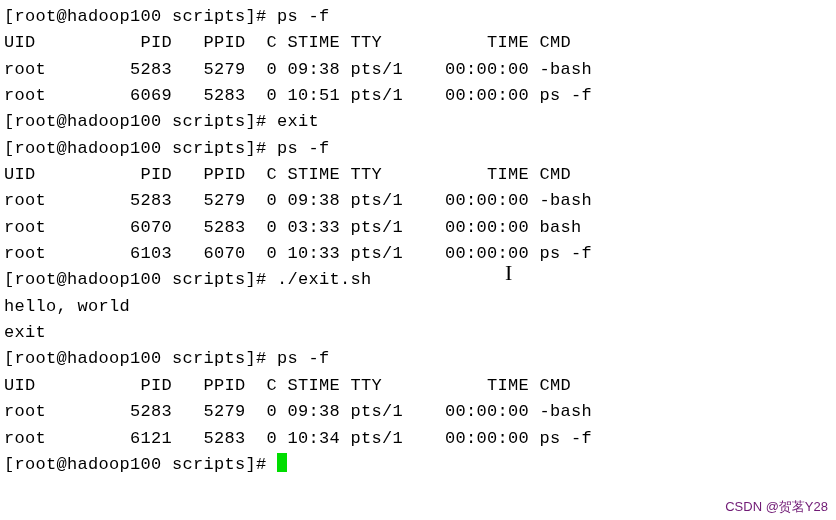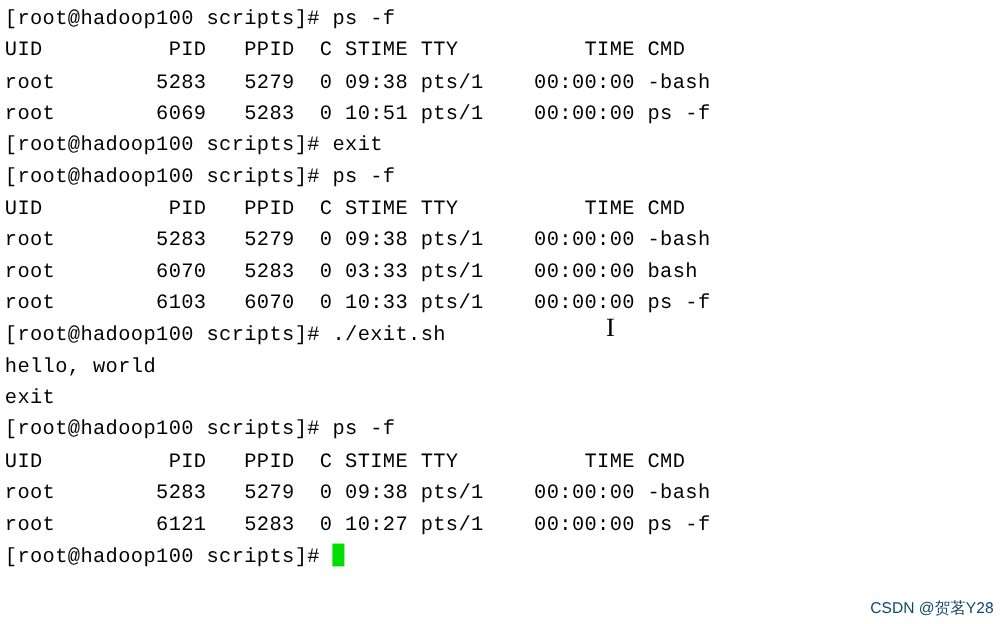--- a/index.html
+++ b/index.html
@@ -33,21 +33,21 @@
       font-family: serif;
       font-size: 22px;
       color: #000;
       pointer-events: none;
     }
     .watermark {
       position: absolute;
       bottom: 3px;
       right: 8px;
       font-size: 13px;
-      color: #0c4a6e;
+      color: #701a75;
       font-family: Arial, sans-serif;
       letter-spacing: 0;
     }
   </style>
 </head>
 <body>
 
 <div>
 <div class="line"><span>[root@hadoop100 scripts]# </span><span>ps -f</span></div>
 <div class="line">UID          PID   PPID  C STIME TTY          TIME CMD</div>
@@ -58,19 +58,19 @@
 <div class="line">UID          PID   PPID  C STIME TTY          TIME CMD</div>
 <div class="line">root        5283   5279  0 09:38 pts/1    00:00:00 -bash</div>
 <div class="line">root        6070   5283  0 03:33 pts/1    00:00:00 bash</div>
 <div class="line">root        6103   6070  0 10:33 pts/1    00:00:00 ps -f</div>
 <div class="line"><span>[root@hadoop100 scripts]# </span><span>./exit.sh</span></div>
 <div class="line">hello, world</div>
 <div class="line">exit</div>
 <div class="line"><span>[root@hadoop100 scripts]# </span><span>ps -f</span></div>
 <div class="line">UID          PID   PPID  C STIME TTY          TIME CMD</div>
 <div class="line">root        5283   5279  0 09:38 pts/1    00:00:00 -bash</div>
-<div class="line">root        6121   5283  0 10:27 pts/1    00:00:00 ps -f</div>
+<div class="line">root        6121   5283  0 10:34 pts/1    00:00:00 ps -f</div>
 <div class="line"><span>[root@hadoop100 scripts]# </span><span class="cursor"></span></div>
 </div>
 
 <div class="text-cursor">I</div>
 
 <div class="watermark">CSDN @贺茗Y28</div>
 
 </body></html>

